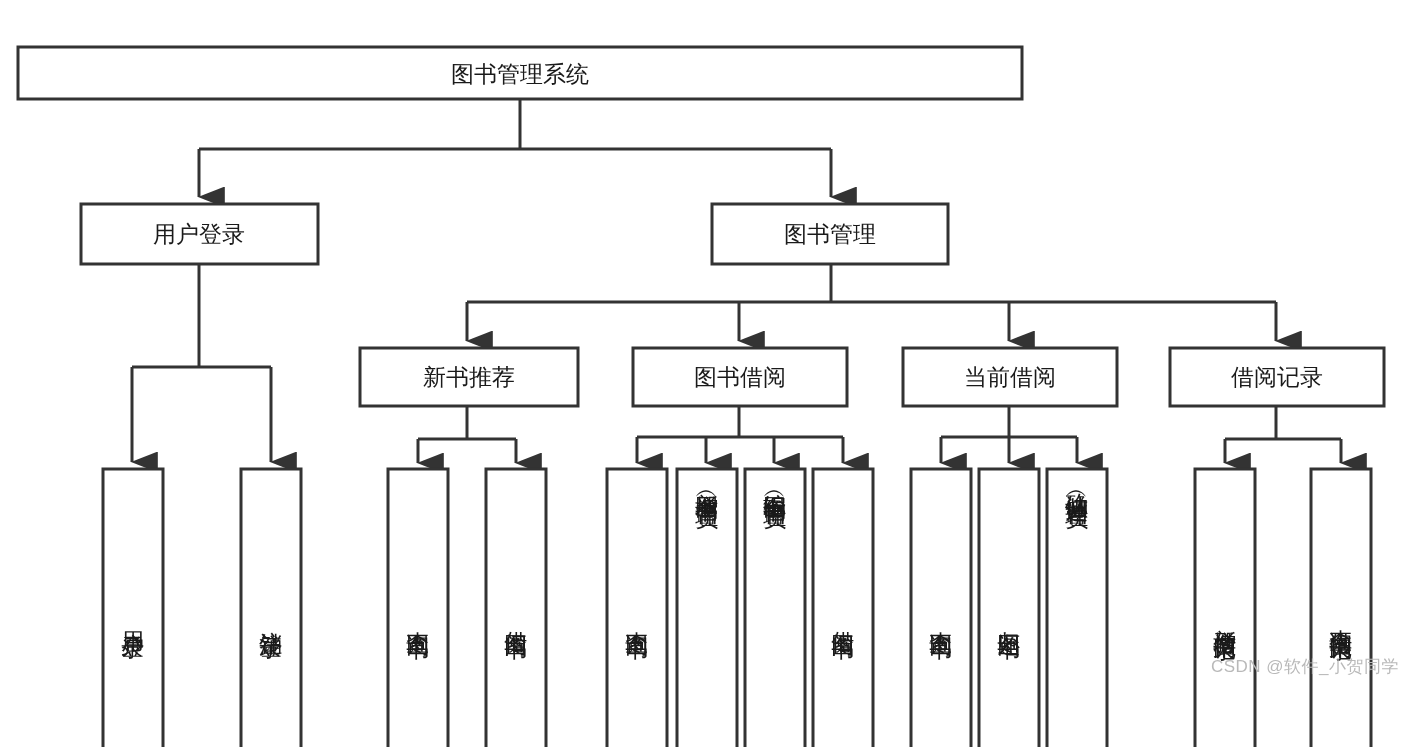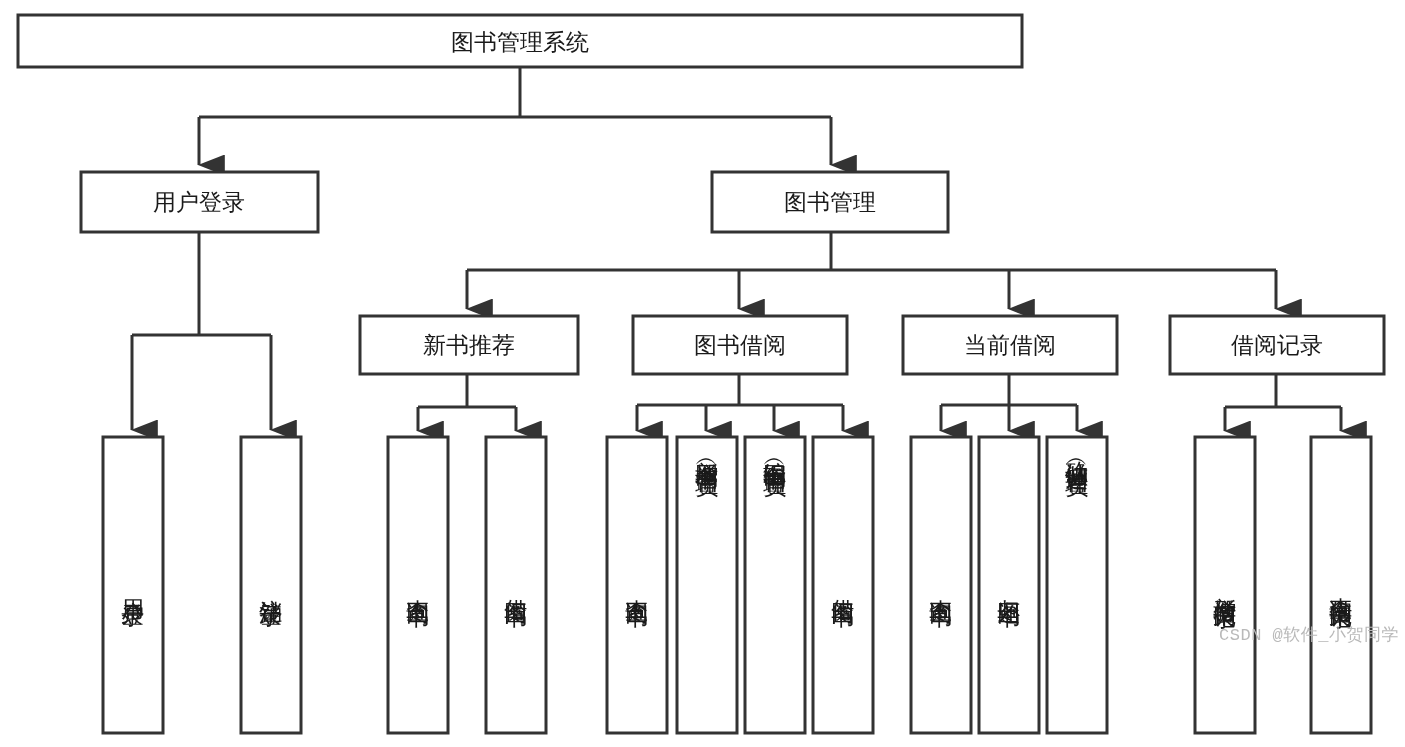--- a/index.html
+++ b/index.html
@@ -12,20 +12,21 @@
     height: 747px;
     font-family: "DejaVu Sans", "Liberation Sans", sans-serif;
     overflow: hidden;
     position: relative;
   }
   #diagram-root {
     position: relative;
     width: 1405px;
     height: 650px;
     background: #ffffff;
+    margin-top: 32px;
   }
   svg#flow {
     position: absolute;
     left: 0;
     top: 0;
     width: 1405px;
     height: 747px;
   }
   .node-rect {
     fill: #ffffff;
@@ -62,21 +63,21 @@
     font-size: 23px;
     line-height: 1.42;
     color: #1a1a1a;
     letter-spacing: 2px;
     white-space: nowrap;
   }
   .watermark {
     position: absolute;
     right: 6px;
     bottom: 4px;
-    font-family: Liberation Mono, monospace;
+    font-family: Liberation Sans, sans-serif;
     font-size: 17px;
     color: #b9b9b9;
     letter-spacing: 0.5px;
     white-space: nowrap;
   }
 </style>
 </head>
 <body>
 
 <div id="diagram-root">

